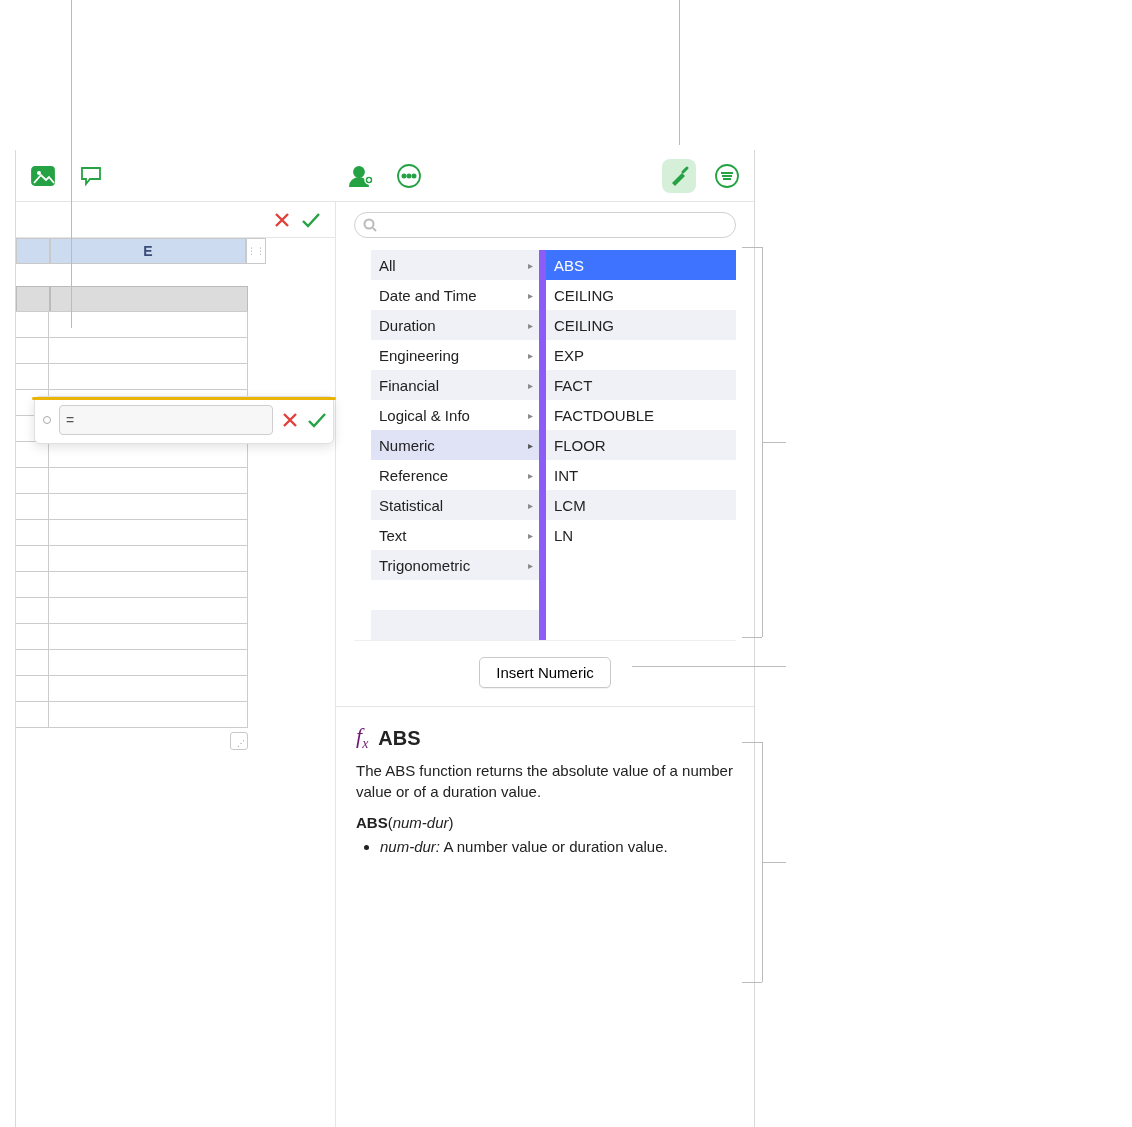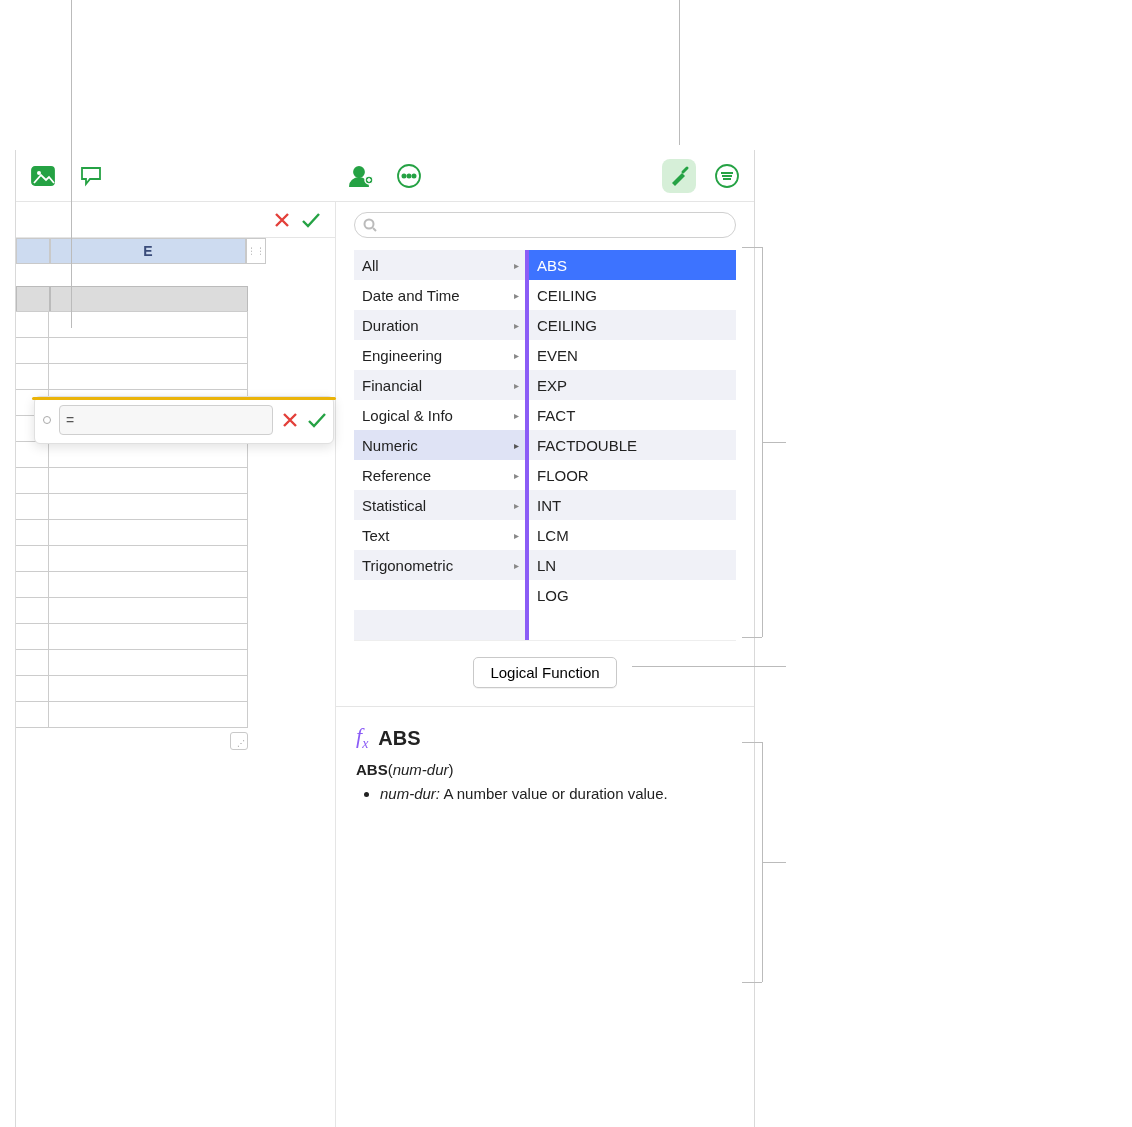--- a/index.html
+++ b/index.html
@@ -202,21 +202,21 @@
     border:none;outline:none;flex:1;font-size:13px;background:transparent;
   }
   .browser {
     display:flex;
     margin: 0 18px;
     border-bottom: 1px solid #eee;
   }
   .cat-col, .func-col {
     min-width: 0;
   }
-  .cat-col { width: 175px; border-right: 4px solid #8b5cf6; }
+  .cat-col { width: 175px; border-right: 7px solid #8b5cf6; margin-left: 17px; }
   .func-col { flex: 1; }
   .list-item {
     height: 30px;
     display:flex;
     align-items:center;
     padding: 0 8px;
     font-size:15px;
     color:#222;
     position:relative;
     cursor:default;
@@ -260,21 +260,21 @@
   }
   .help-head {
     display:flex;
     align-items:center;
     gap:10px;
     margin-bottom: 10px;
   }
   .fx {
     font-family: "Times New Roman", serif;
     font-style: italic;
-    color:#8b5cf6;
+    color:#701a75;
     font-size:22px;
     line-height: 1;
   }
   .fx sub{font-size:14px;}
   .help-title-text { font-weight:700; font-size:20px; }
   .help p { margin: 8px 0 12px; line-height: 1.35;}
   .sig { font-weight:400; margin-bottom:6px;}
   .sig b{ font-weight:700;}
   .sig i{ }
   ul.arglist { margin: 4px 0 0 24px; padding:0;}
@@ -484,41 +484,40 @@
             <div class="list-item">Statistical<span class="chev">▸</span></div>
             <div class="list-item">Text<span class="chev">▸</span></div>
             <div class="list-item">Trigonometric<span class="chev">▸</span></div>
             <div class="list-item"></div>
             <div class="list-item"></div>
           </div>
         <div class="func-col" id="func-col">
             <div class="list-item selected">ABS</div>
             <div class="list-item">CEILING</div>
             <div class="list-item">CEILING</div>
-            <div class="list-item">EVEN</div>
             <div class="list-item">EXP</div>
             <div class="list-item">FACT</div>
             <div class="list-item">FACTDOUBLE</div>
             <div class="list-item">FLOOR</div>
             <div class="list-item">INT</div>
             <div class="list-item">LCM</div>
             <div class="list-item">LN</div>
-            <div class="list-item">LOG</div>
           </div>
       </div>
 
       <div class="insert-row">
-        <button class="insert-btn">Logical Function</button>
+        <button class="insert-btn">Insert Numeric</button>
       </div>
 
       <div class="help">
         <div class="help-head">
           <span class="fx">f<sub>x</sub></span>
           <span class="help-title-text">ABS</span>
         </div>
+        <p>The ABS function returns the absolute value of a number value or of a duration value.</p>
         <div class="sig">
           <b>ABS</b>(<i>num-dur</i>)
         </div>
         <ul class="arglist">
           <li>
             <i>num-dur:</i>
             <span>A number value or duration value.</span>
           </li>
         </ul>
       </div>

